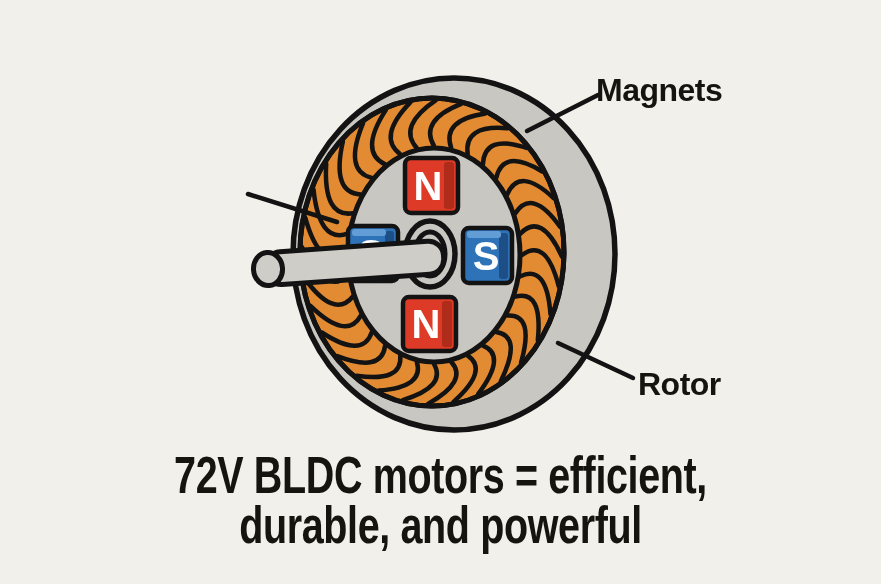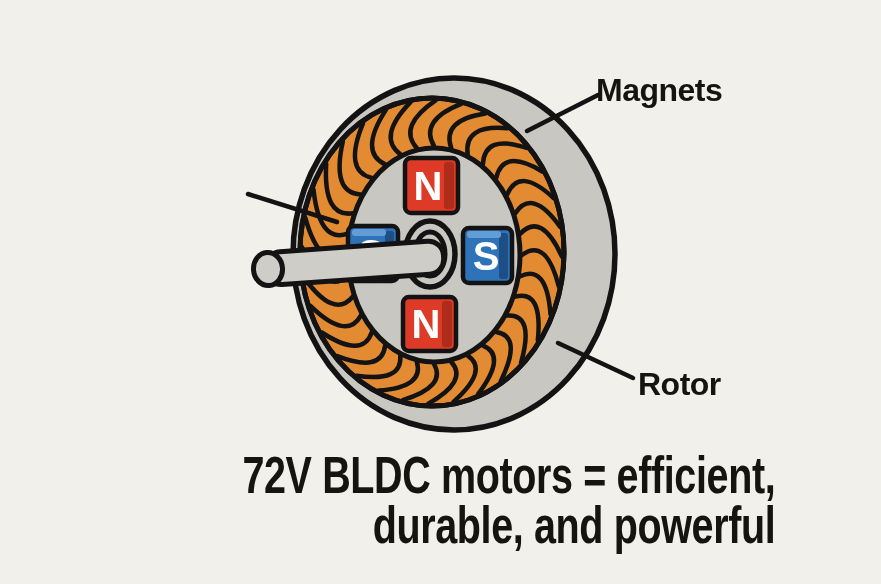--- a/index.html
+++ b/index.html
@@ -38,21 +38,21 @@
     letter-spacing:-0.5px;
     white-space:nowrap;
   }
   .callout.magnets{left:596px;top:72px;}
   .callout.stator {left:118px;top:170px;}
   .callout.rotor  {left:638px;top:358px;margin-top:8px;}
 
   .caption{
     position:absolute;
     left:0;top:450px;width:881px;
-    text-align:right;
+    text-align:center;
     color:var(--text_black,#15140f);
     font-weight:bold;
   }
   .caption .cap-line{
     display:block;
     font-size:52px;
     line-height:50px;
     transform:scaleX(0.76);
     transform-origin:50% 50%;
     letter-spacing:-0.5px;

